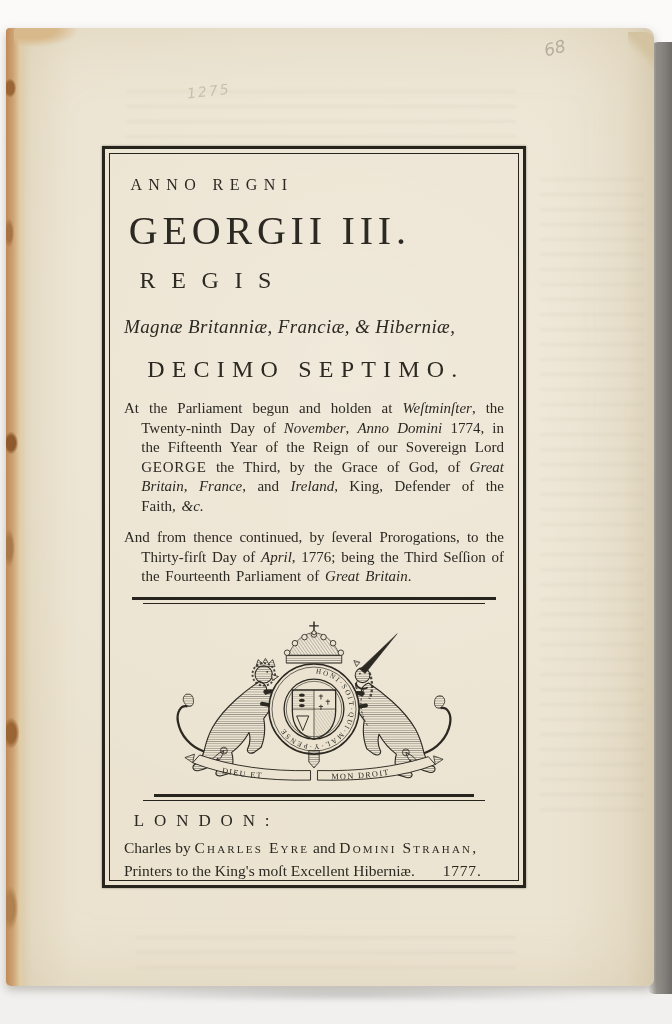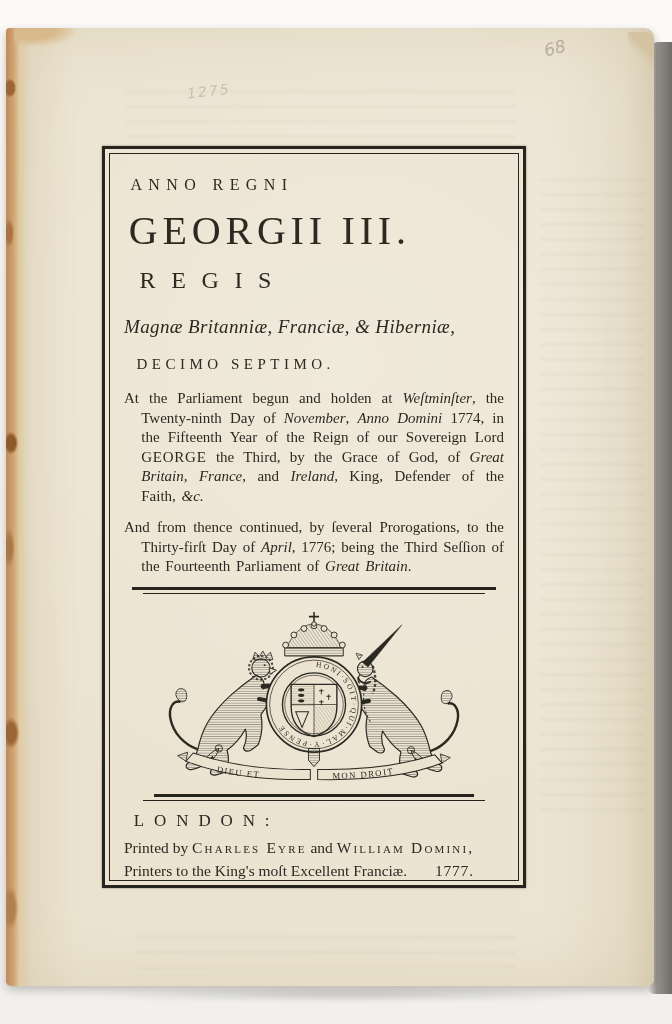--- a/index.html
+++ b/index.html
@@ -73,21 +73,21 @@
     border:1px solid #26241d;
     padding:22px 14px 0;
     display:flex;flex-direction:column;align-items:flex-start;
     overflow:hidden;
   }
   .ink{color:#2b2922;}
   .anno{font-size:16px;letter-spacing:.40em;margin:0 0 13px;text-indent:.40em;}
   .king{font-size:40px;letter-spacing:.12em;margin:0 0 13px;text-indent:.12em;white-space:nowrap;}
   .regis{font-size:24px;letter-spacing:.65em;margin:0 0 22px;text-indent:.65em;}
   .realms{font-size:19px;font-style:italic;margin:0 0 18px;letter-spacing:.02em;}
-  .regnal{font-size:15px;letter-spacing:.30em;margin:0 8px 16px;text-indent:.30em;}
+  .regnal{font-size:24px;letter-spacing:.30em;margin:0 16px 16px;text-indent:.30em;}
   .para{
     font-size:15px;line-height:19.5px;text-align:justify;word-spacing:2px;
     margin:0 0 12px;width:100%;
     padding-left:1.15em;text-indent:-1.15em;box-sizing:border-box;
   }
   .para2{margin-bottom:10px;}
   .seg-i{font-style:italic;}
   .seg-sc{font-variant:small-caps;letter-spacing:.14em;}
   .seg-caps{letter-spacing:.05em;}
   .rules{width:100%;margin:0 0 8px;display:flex;flex-direction:column;align-items:center;}
@@ -251,20 +251,20 @@
           </text>
         </g>
       </svg>
 
       <div class="rules rules-bottom">
         <div class="rule-thick" style="width:84%"></div>
         <div class="rule-thin" style="width:90%"></div>
       </div>
 
       <div class="city ink">LONDON:</div>
-      <div class="imprint1 ink"><span>Printed by </span><span class="seg-sc">Charles Eyre</span><span> and </span><span class="seg-sc">William Domini</span><span>,</span></div>
+      <div class="imprint1 ink"><span>Charles by </span><span class="seg-sc">Charles Eyre</span><span> and </span><span class="seg-sc">Domini Strahan</span><span>,</span></div>
       <div class="imprint2 ink">
-        <span>Printers to the King's moſt Excellent Franciæ.</span><span class="year">1777.</span>
+        <span>Printers to the King's moſt Excellent Hiberniæ.</span><span class="year">1777.</span>
       </div>
 
     </div>
   </div>
 </div>
 
 </body></html>

